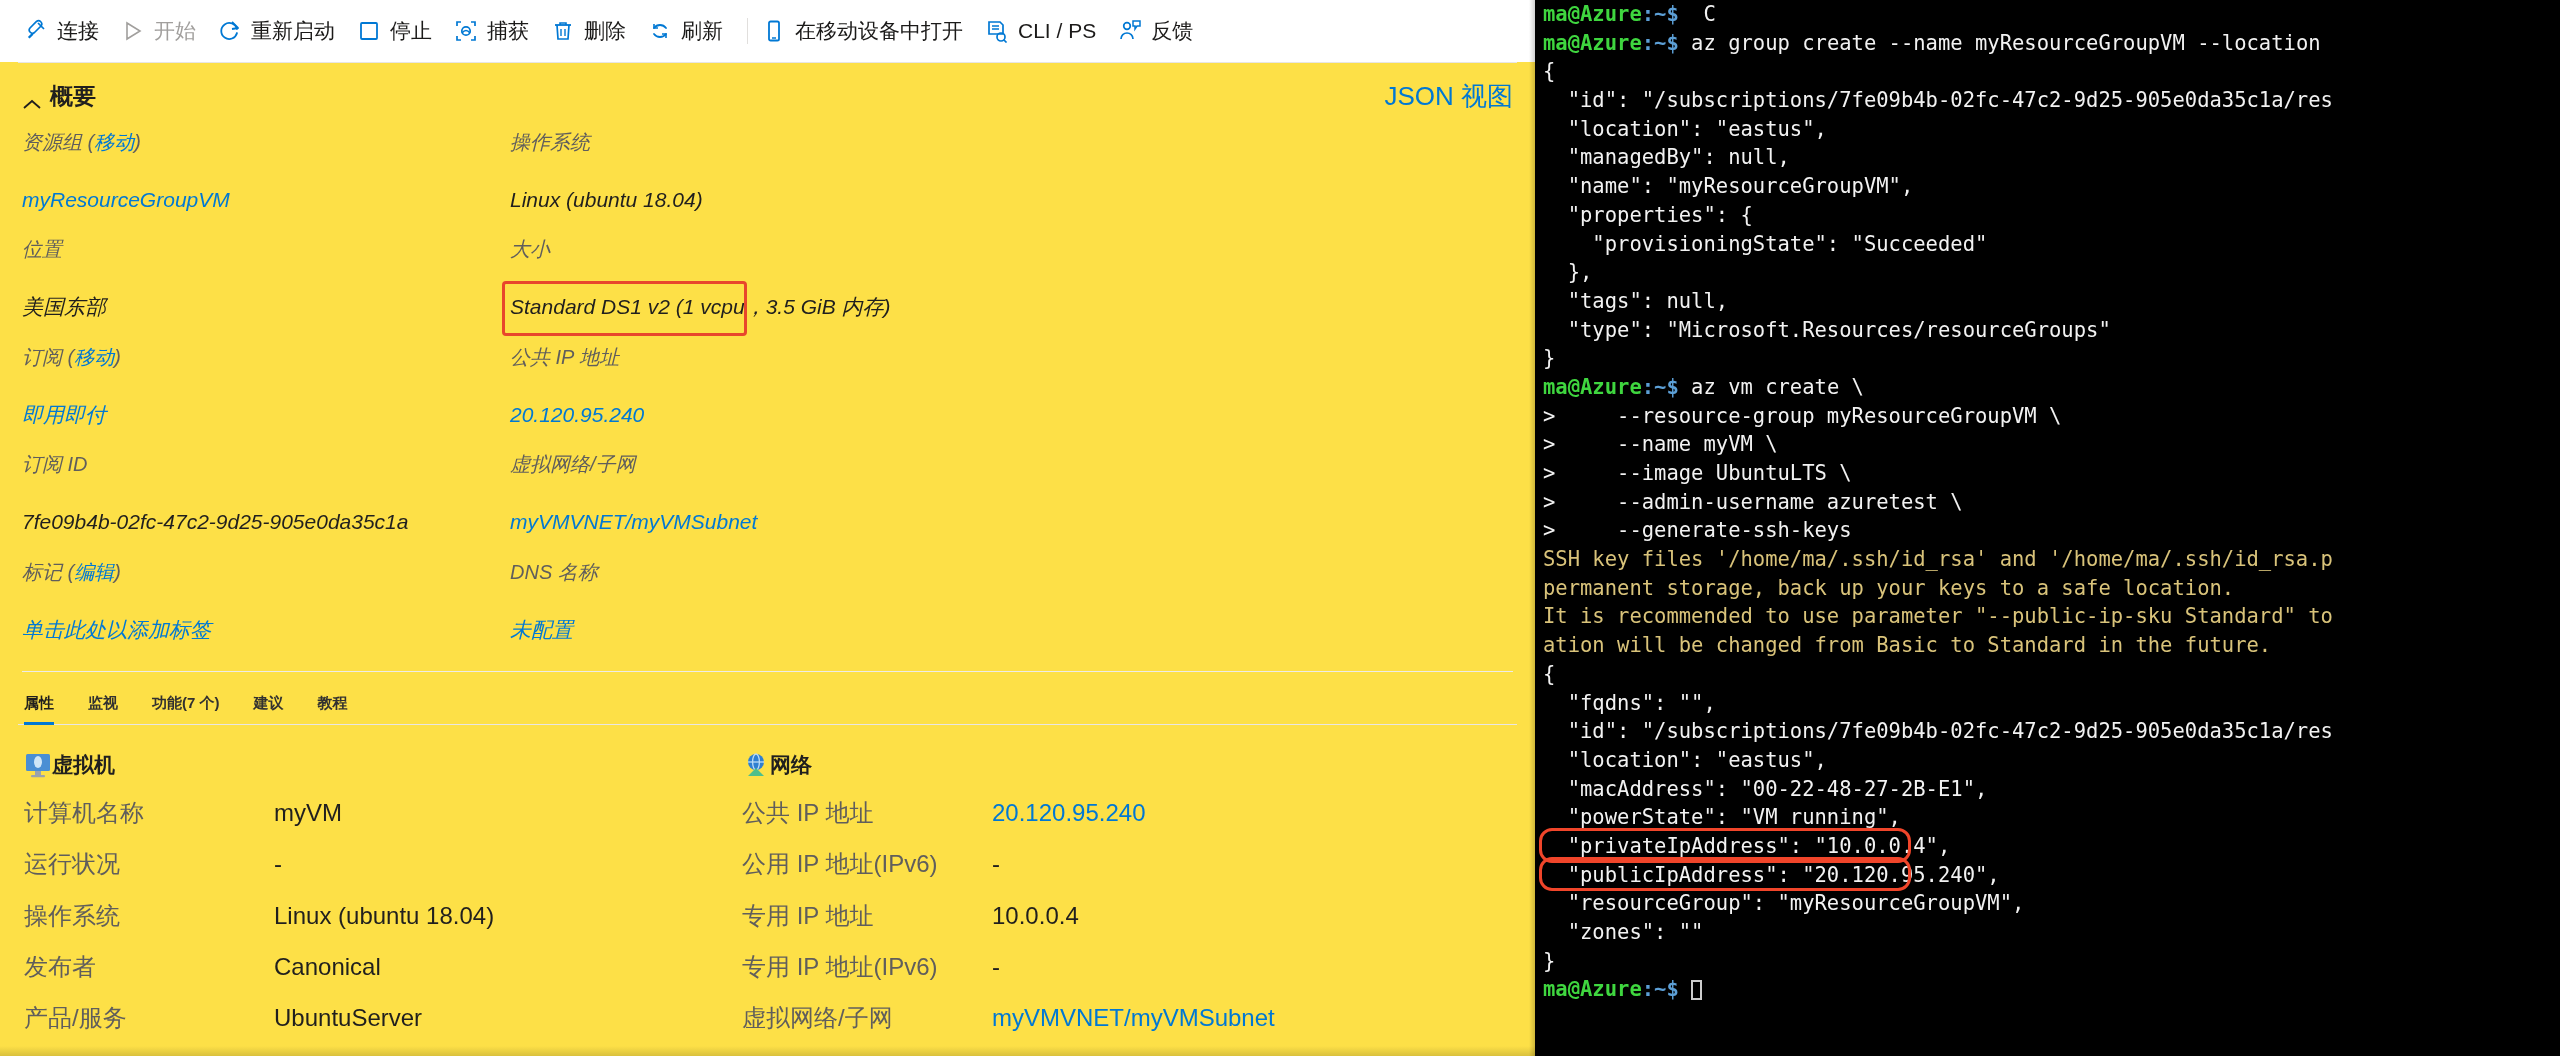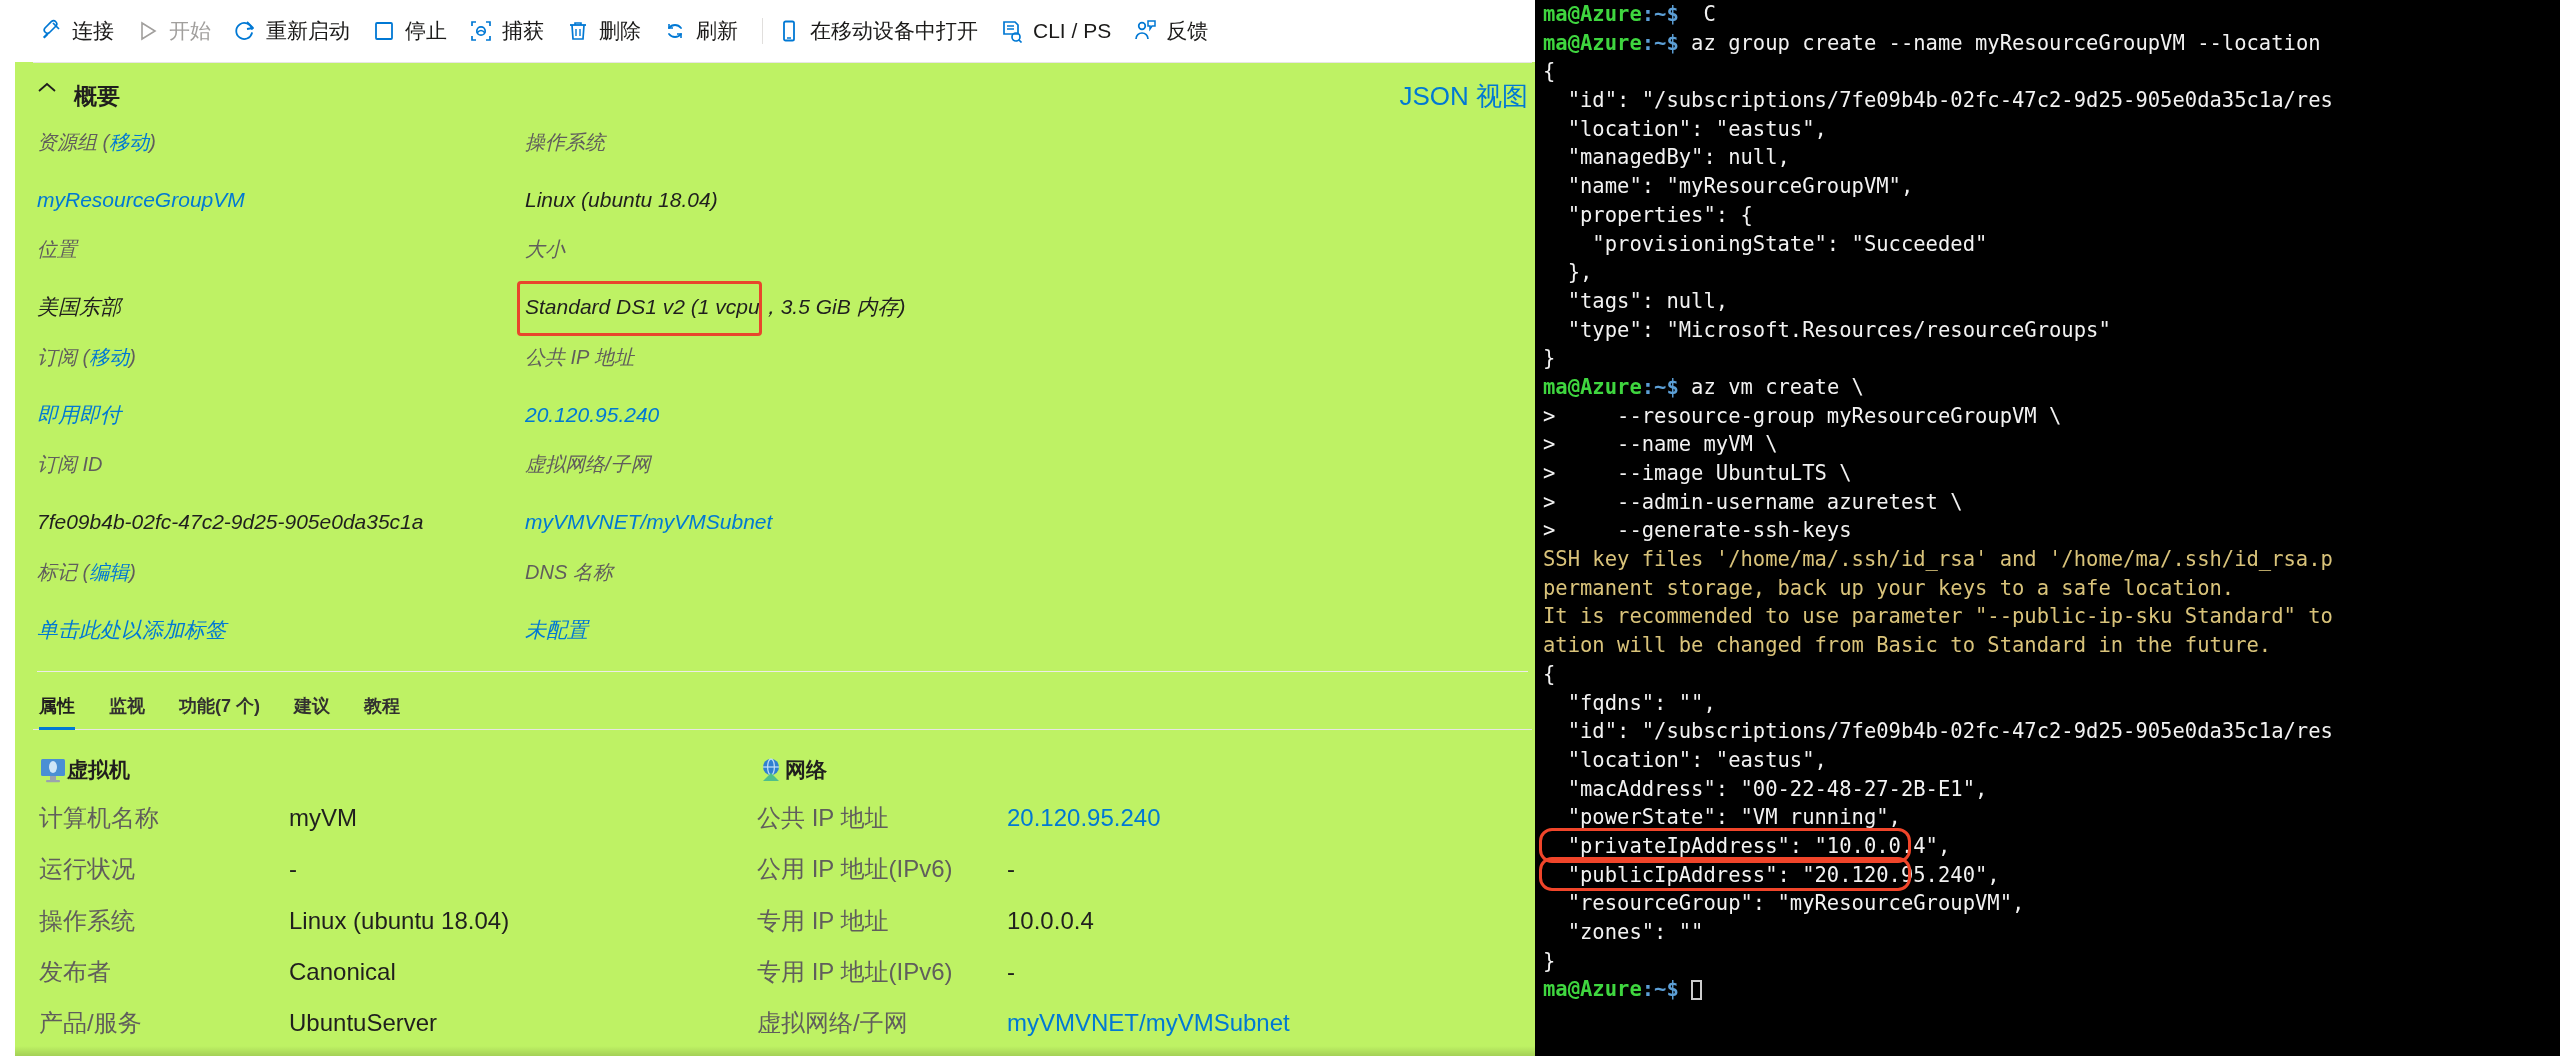--- a/index.html
+++ b/index.html
@@ -7,23 +7,23 @@
   html, body {
     width: 2560px; height: 1056px;
     overflow: hidden;
     background: #ffffff;
     font-family: "Liberation Sans", "DejaVu Sans", sans-serif;
   }
   .screen { position: relative; width: 2560px; height: 1056px; background:#fff; }
 
   
   .portal {
-    position: absolute; left: 15px; top: 0;
+    position: absolute; left: 0; top: 0;
     width: 1535px; height: 1056px;
-    background: #bef264;
+    background: #fde047;
     overflow: hidden;
   }
   .portal-inner { position: relative; width: 1535px; height: 1056px; }
 
   
   .cmdbar {
     display: flex; align-items: center;
     height: 62px;
     padding-left: 18px;
     gap: 0px;
@@ -47,21 +47,21 @@
   .hr {
     height: 1px; background: #e8e6e4;
     margin: 0 18px;
   }
 
   
   .ov-head {
     display: flex; align-items: center; justify-content: space-between;
     padding: 16px 22px 6px 22px;
   }
-  .ov-title { display: flex; align-items: flex-start; gap: 17px; }
+  .ov-title { display: flex; align-items: flex-end; gap: 8px; }
   .ov-title .caret { width: 20px; height: 14px; }
   .ov-title .txt { font-size: 23px; font-weight: 700; color: #201f1e; }
   .jsonview { font-size: 26px; color: #0078d4; cursor: pointer; }
 
   
   .essentials {
     position: relative;
     padding: 8px 22px 0 22px;
     display: flex;
   }
@@ -88,21 +88,21 @@
   }
 
   .divider2 { height:1px; background:#edebe9; margin: 6px 22px 0 22px; }
 
   
   .tabs {
     display: flex; gap: 34px;
     padding: 22px 24px 0 24px;
   }
   .tab {
-    font-size: 18px; color: #323130; font-weight: 600;
+    font-size: 15px; color: #323130; font-weight: 600;
     padding-bottom: 9px; cursor: pointer;
     white-space: nowrap;
   }
   .tab.active { color: #201f1e; border-bottom: 3px solid #0078d4; }
 
   
   .props { display: flex; padding: 26px 24px 0 24px; }
   .pcol { width: 700px; }
   .pcol.right { margin-left: 18px; }
   .pgroup-head {

